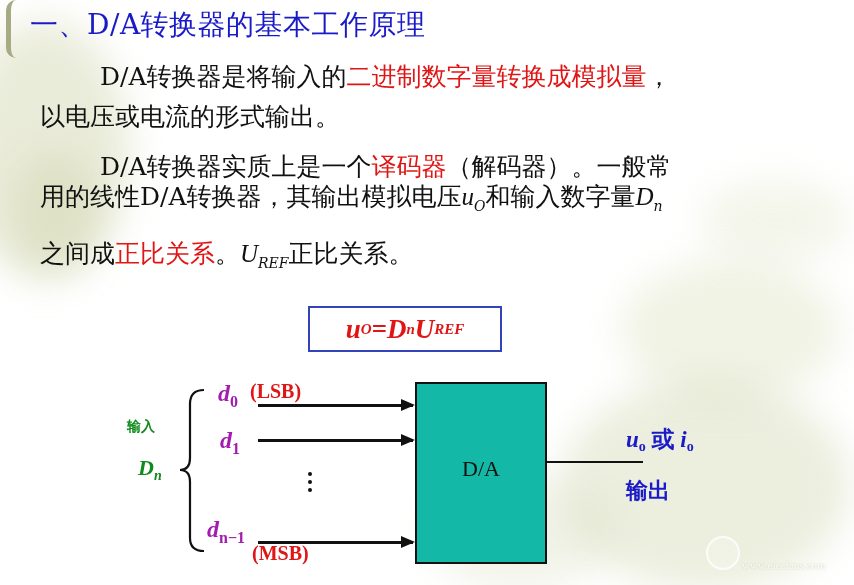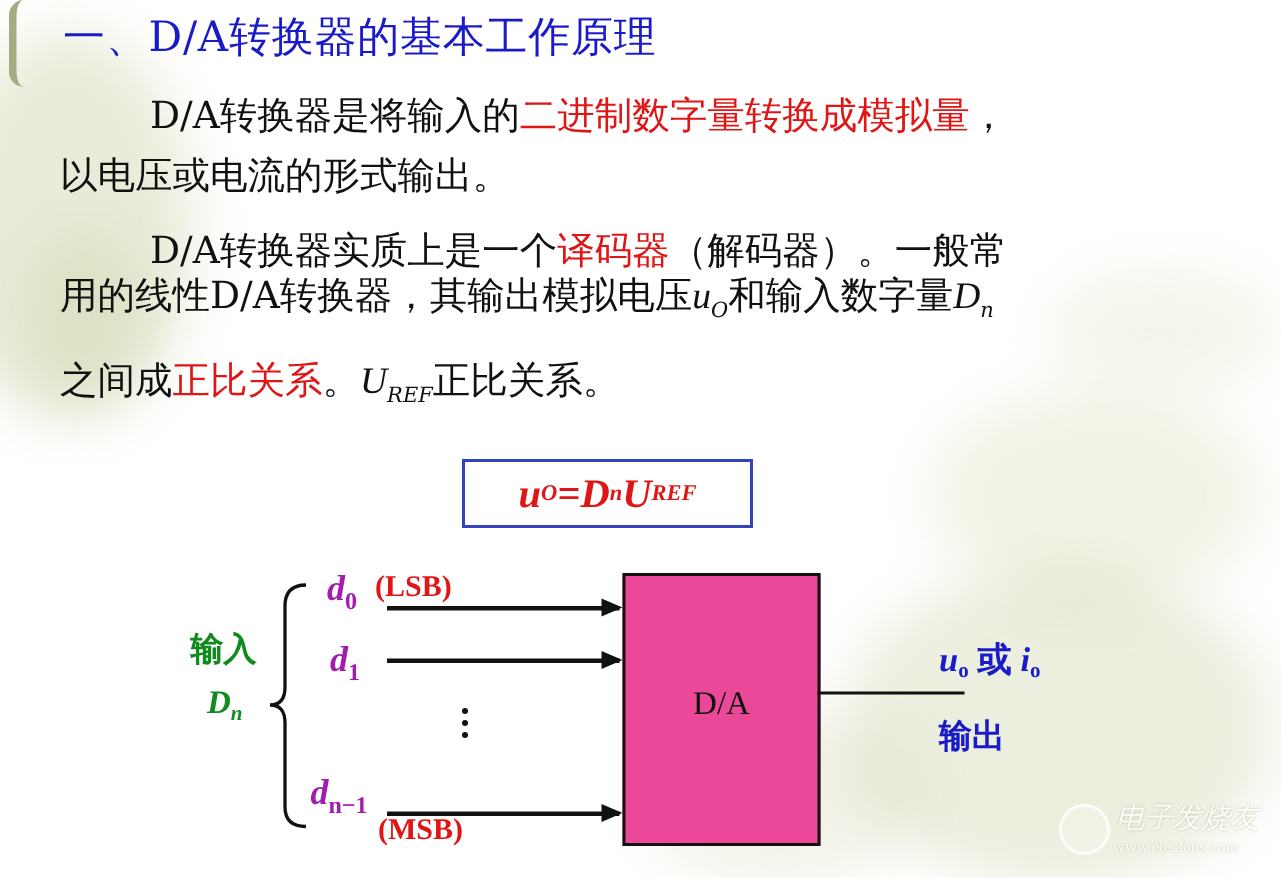--- a/index.html
+++ b/index.html
@@ -16,42 +16,42 @@
   .bg5 { left: 700px; top: 180px; width: 150px; height: 80px; background: rgba(220, 222, 185, 0.30); }
   .bg6 { left: 430px; top: 480px; width: 180px; height: 110px; background: rgba(210, 212, 175, 0.28); }
 
   .scroll-deco {
     position: absolute; left: 6px; top: 0px; width: 10px; height: 58px;
     border-left: 5px solid #a7ab84; border-radius: 10px 0 0 10px;
   }
 
   .title {
     position: absolute; left: 30px; top: 6px;
-    font-size: 28px; color: #1a1ac8; white-space: nowrap; letter-spacing: 0.5px; margin-left: 12px;
+    font-size: 28px; color: #1a1ac8; white-space: nowrap; letter-spacing: 0.5px;
   }
 
   .para {
     position: absolute; font-size: 25px; color: #111111; white-space: nowrap;
   }
   .red { color: #e01515; }
   .ital { font-style: italic; font-family: "Liberation Serif", serif; }
   .sub { font-size: 14px; vertical-align: -6px; font-style: italic; }
 
   .formula-box {
     position: absolute; left: 308px; top: 306px; width: 190px; height: 42px;
     border: 2px solid #3344bb; background: #ffffff;
     display: flex; align-items: center; justify-content: center;
     color: #e01515; font-family: "Liberation Serif", serif;
     font-weight: bold; font-style: italic; font-size: 27px; white-space: nowrap;
   }
   .formula-box .fs { font-size: 15px; vertical-align: -7px; }
 
   .da-box {
     position: absolute; left: 415px; top: 382px; width: 128px; height: 178px;
-    border: 2px solid #111; background: #ec4899;
+    border: 2px solid #111; background: #14b8a6;
   }
   .da-label {
     position: absolute; left: 0; right: 0; top: 72px; text-align: center;
     font-size: 22px; color: #111; font-family: "Liberation Serif", serif;
   }
   .out-line { position: absolute; left: 545px; top: 461px; width: 98px; height: 2px; background: #111; }
 
   .arrow { position: absolute; left: 258px; height: 3px; background: #111; }
   .arrow::after {
     content: ""; position: absolute; right: -2px; top: -5px;
@@ -62,21 +62,21 @@
     position: absolute; color: #a21caf; font-weight: bold; font-style: italic;
     font-family: "Liberation Serif", serif; font-size: 24px; white-space: nowrap;
   }
   .glabel .gs { font-size: 16px; font-style: normal; vertical-align: -6px; }
   .rlabel {
     position: absolute; color: #e01515; font-weight: bold;
     font-family: "Liberation Serif", serif; font-size: 20px; white-space: nowrap;
   }
   .input-label {
     position: absolute; left: 127px; top: 418px; color: #118a1e; font-weight: bold;
-    font-size: 22px; font-family: "DejaVu Sans", sans-serif; white-space: nowrap;
+    font-size: 14px; font-family: "DejaVu Sans", sans-serif; white-space: nowrap;
   }
   .input-dn {
     position: absolute; left: 138px; top: 455px; color: #118a1e; font-weight: bold;
     font-style: italic; font-size: 22px; font-family: "Liberation Serif", serif;
   }
   .input-dn .gs { font-size: 14px; vertical-align: -5px; }
 
   .brace { position: absolute; left: 178px; top: 388px; width: 30px; height: 165px; }
 
   .dots {
@@ -187,15 +187,14 @@
 </div>
 <div class="out-line"></div>
 
 <div class="out-sym">
   <span class="i">u</span><span class="os">o</span><span> 或 </span><span class="i">i</span><span class="os">o</span>
 </div>
 <div class="out-label">输出</div>
 
 <div class="watermark">
   <div class="wm-logo"></div>
-  <div class="wm-cn">电子发烧友</div>
   <div class="wm-url">www.elecfans.com</div>
 </div>
 
 </body></html>

